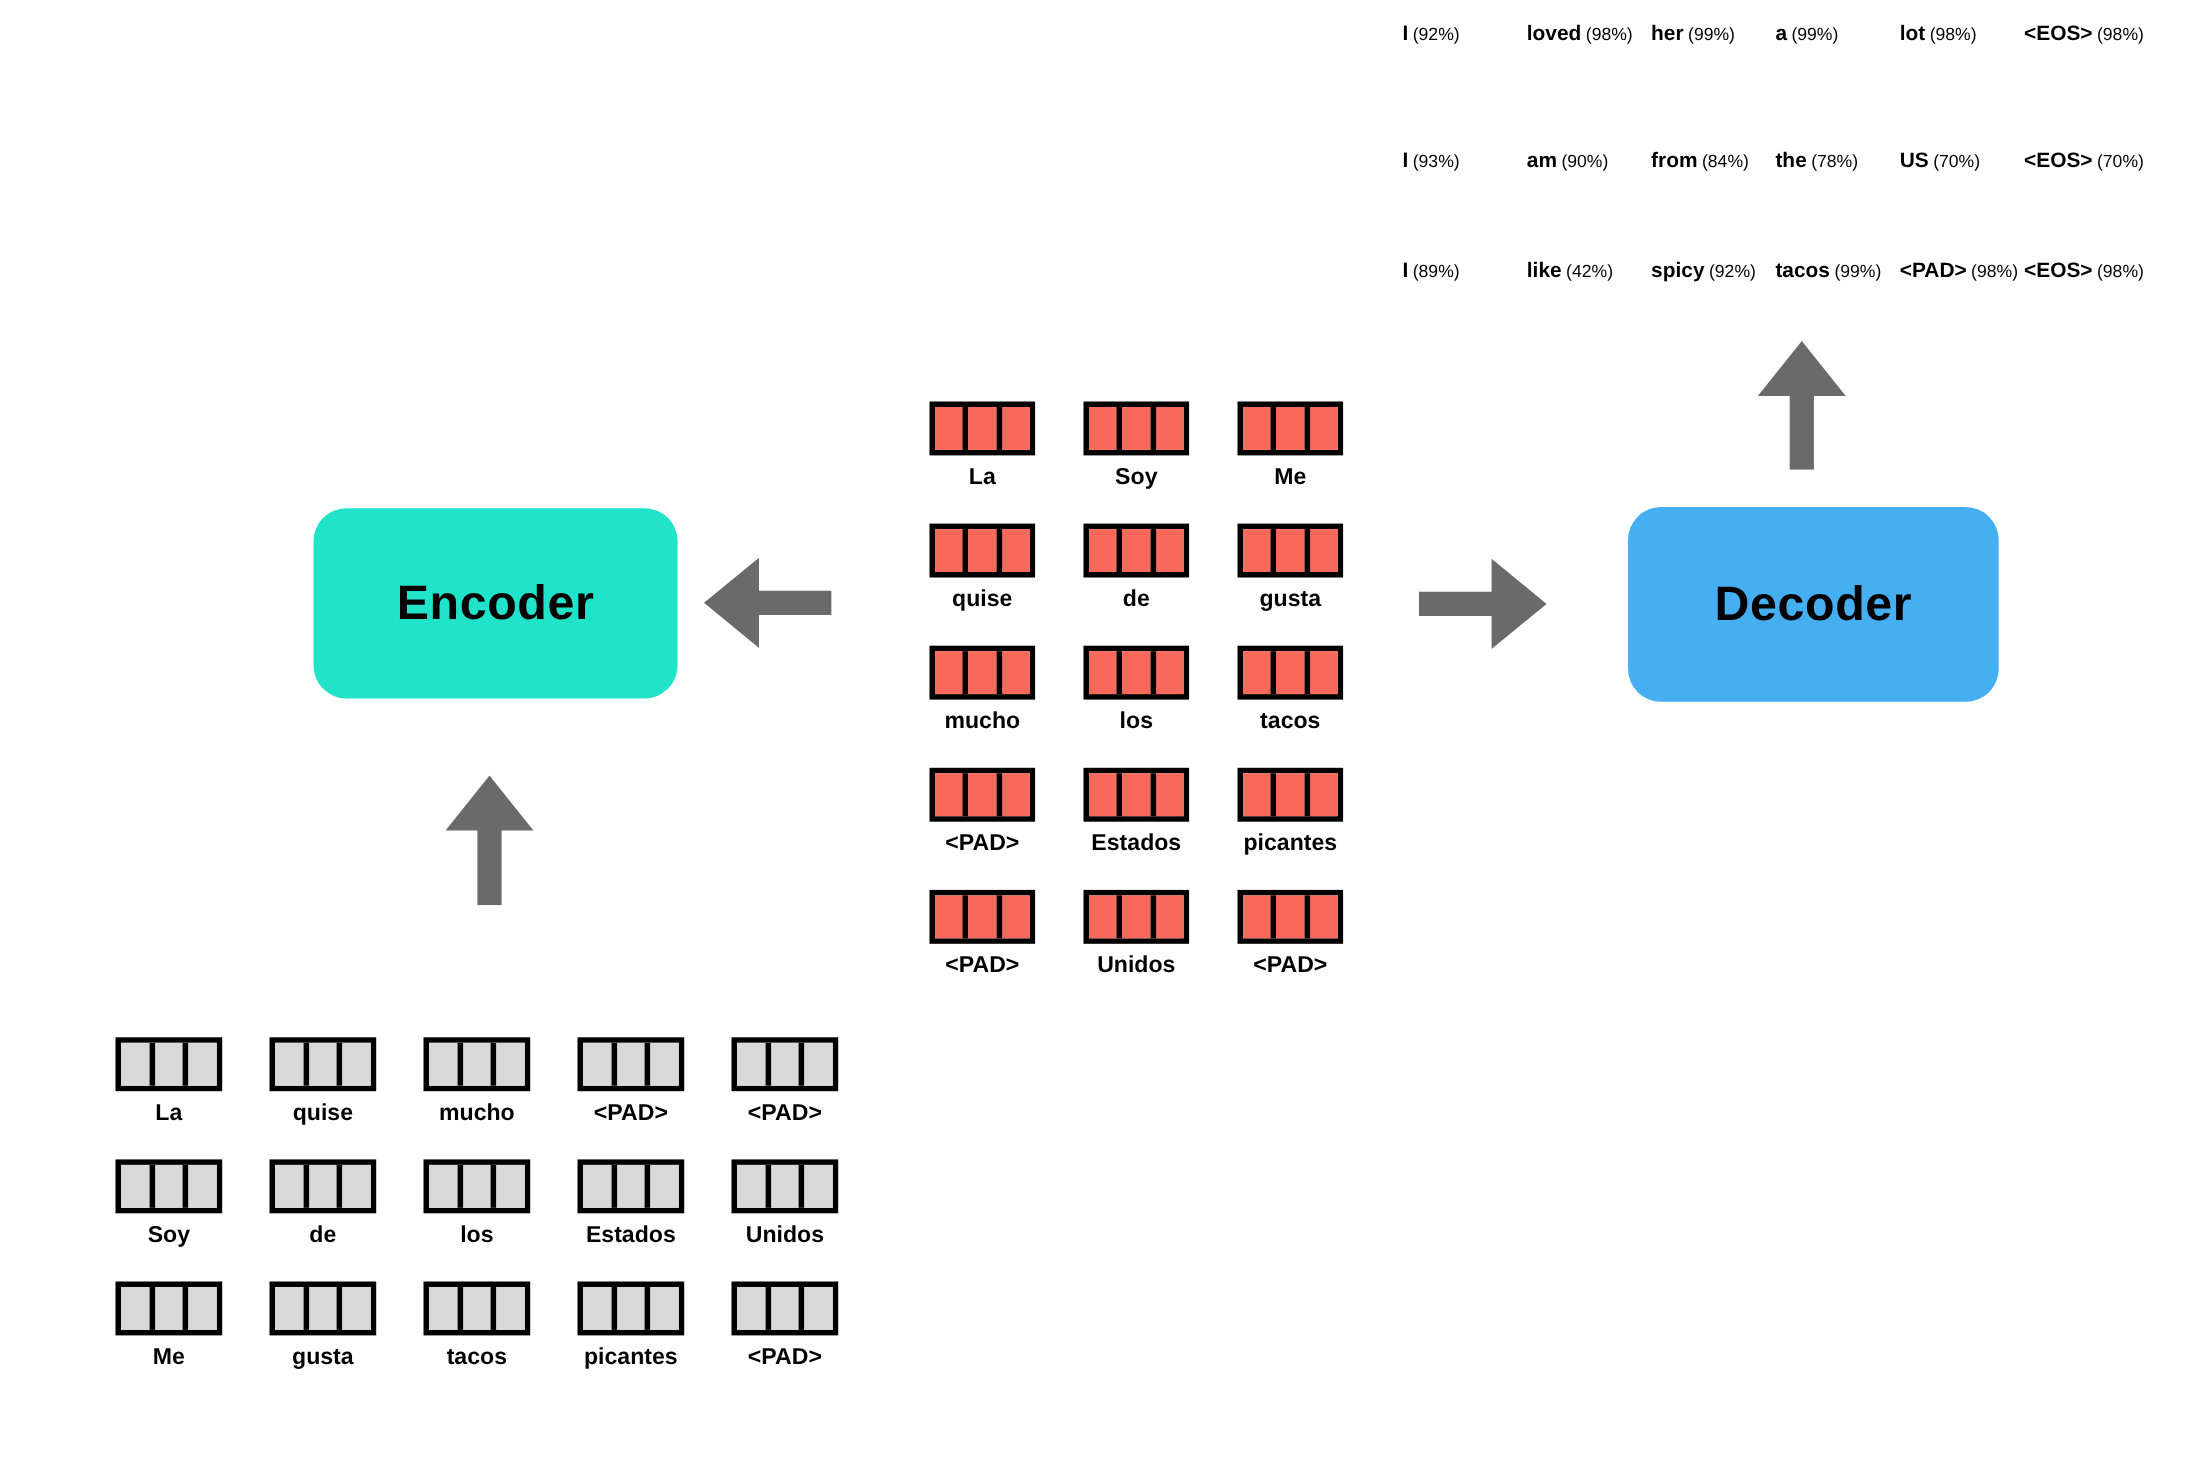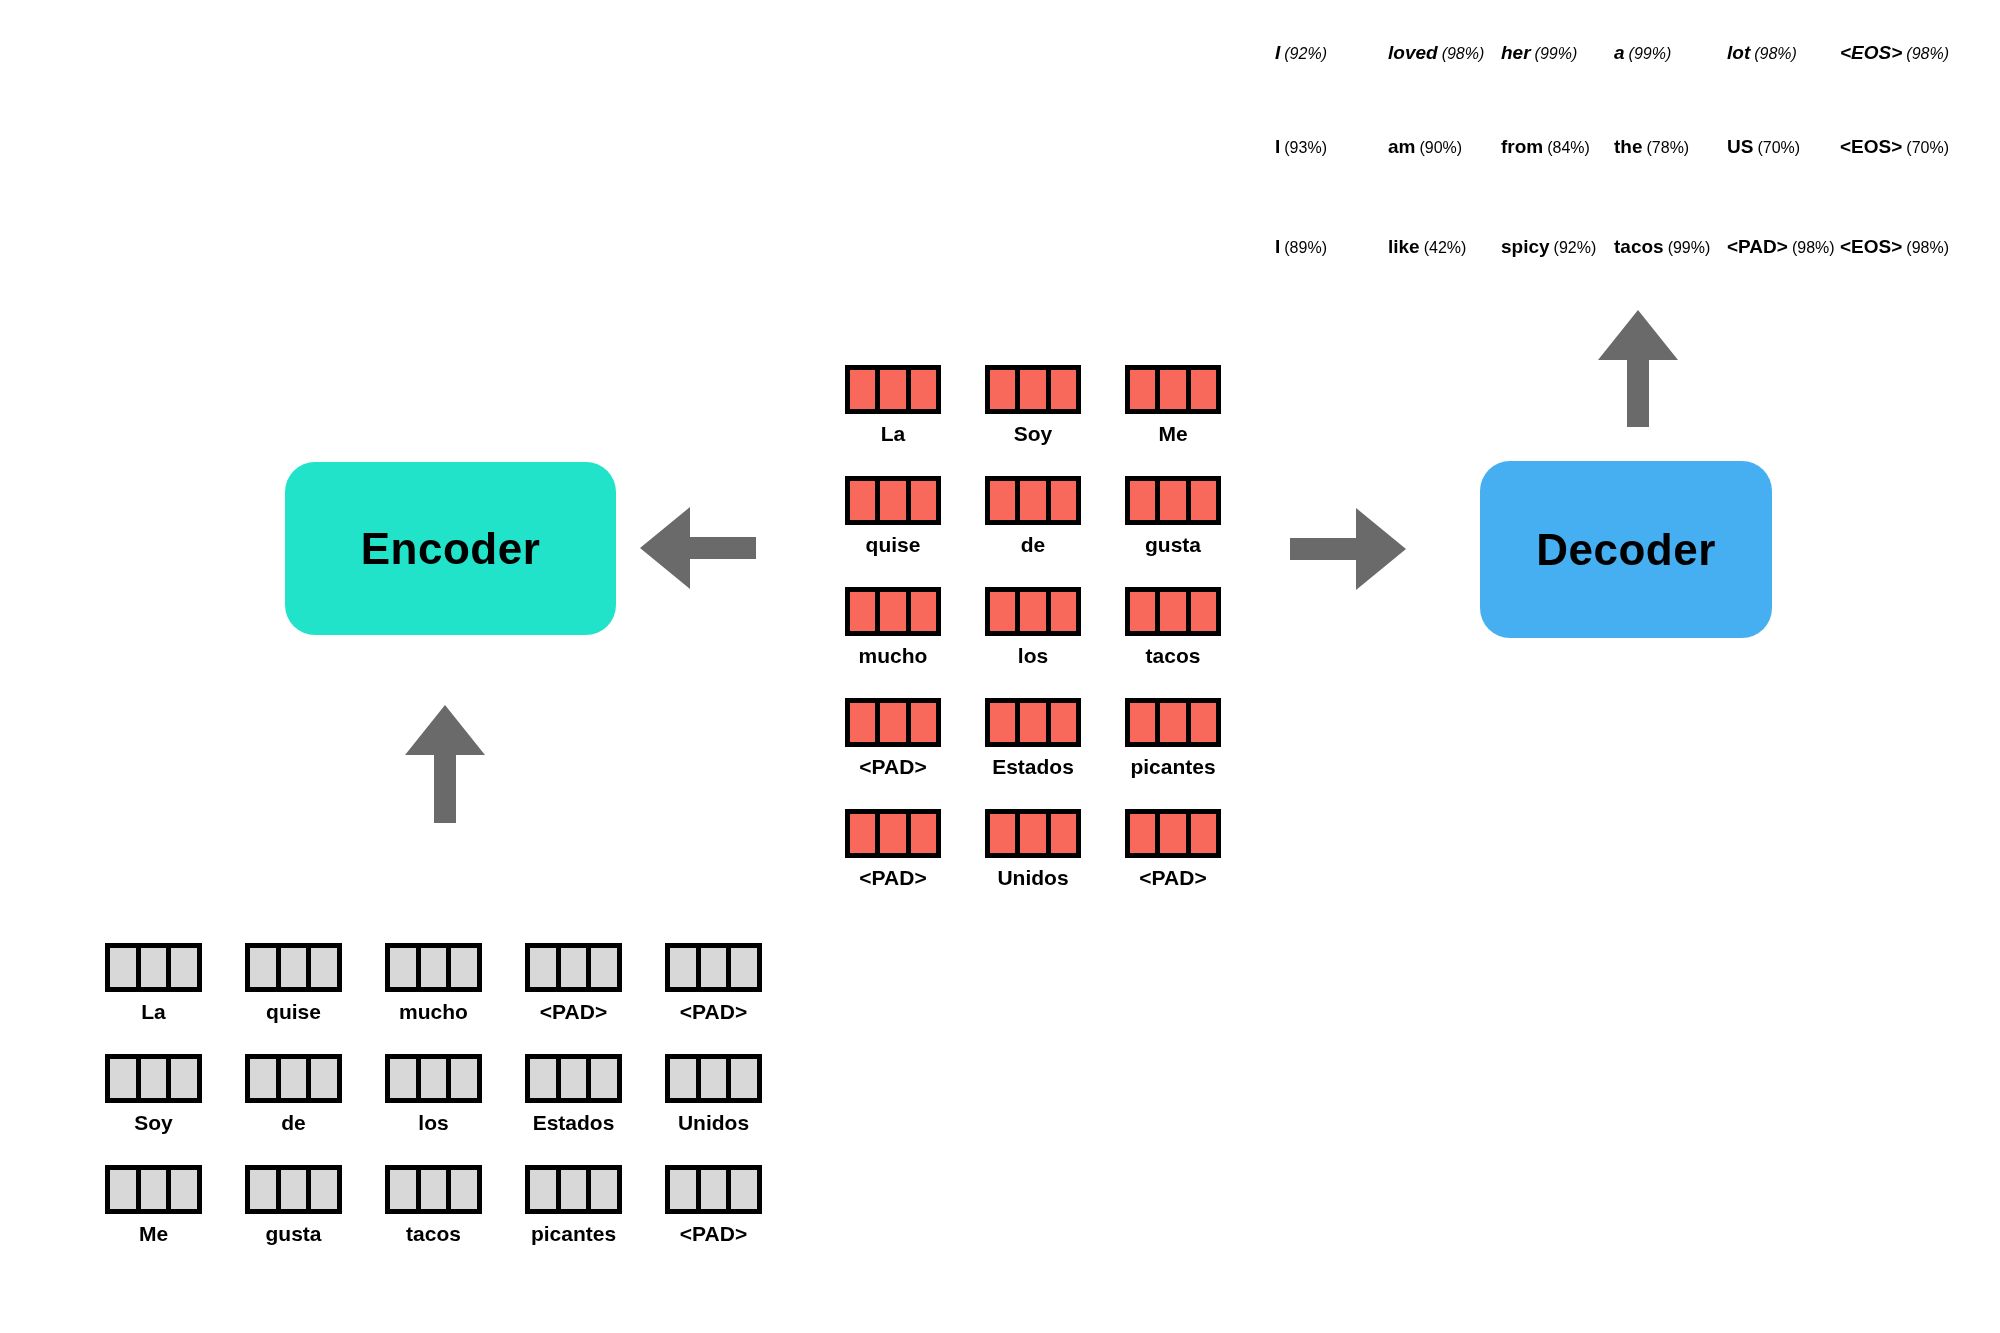--- a/index.html
+++ b/index.html
@@ -7,21 +7,21 @@
     position:relative;width:2000px;height:1333px;background:#fff;overflow:hidden;
     font-family:"Liberation Sans", sans-serif;color:#000;
   }
 
   
   .block{
     position:absolute;display:flex;align-items:center;justify-content:center;
     border-radius:30px;font-weight:bold;font-size:44px;letter-spacing:0.5px;
   }
   #encoder{left:285px;top:462px;width:331px;height:173px;background:var(--encoder-color);}
-  #decoder{left:1480px;top:461px;width:292px;height:177px;background:var(--decoder-color);}
+  #decoder{left:1480px;top:461px;width:337px;height:177px;background:var(--decoder-color);}
 
   
   .arrow{position:absolute;color:var(--arrow-color);}
   #arrow-up-encoder{left:405px;top:705px;}
   #arrow-left-encoder{left:640px;top:507px;}
   #arrow-right-decoder{left:1290px;top:508px;}
   #arrow-up-decoder{left:1598px;top:310px;}
 
   
   .grid{position:absolute;display:grid;text-align:center;}
@@ -33,21 +33,21 @@
     display:flex;
   }
   .cell{flex:1;}
   .cell + .cell{border-left:5px solid #000;}
   #embedding-grid .cell{background:var(--source-token-color);}
   #input-grid .cell{background:var(--target-token-color);}
   .tok-label{margin-top:8px;font-weight:bold;font-size:21px;white-space:nowrap;}
 
   
   .out-row{position:absolute;left:1275px;display:flex;white-space:nowrap;}
-  .out-row.r0{top:42px;font-style:italic;}
+  .out-row.r0{top:20px;}
   .out-row.r1{top:136px;align-items:center;}
   .out-row.r2{top:236px;}
   .out-tok{width:113px;}
   .out-tok:last-child{width:auto;}
   .out-word{font-weight:bold;font-size:19px;}
   .out-prob{font-size:16px;margin-left:4px;}
 </style>
 </head>
 <body>
 

